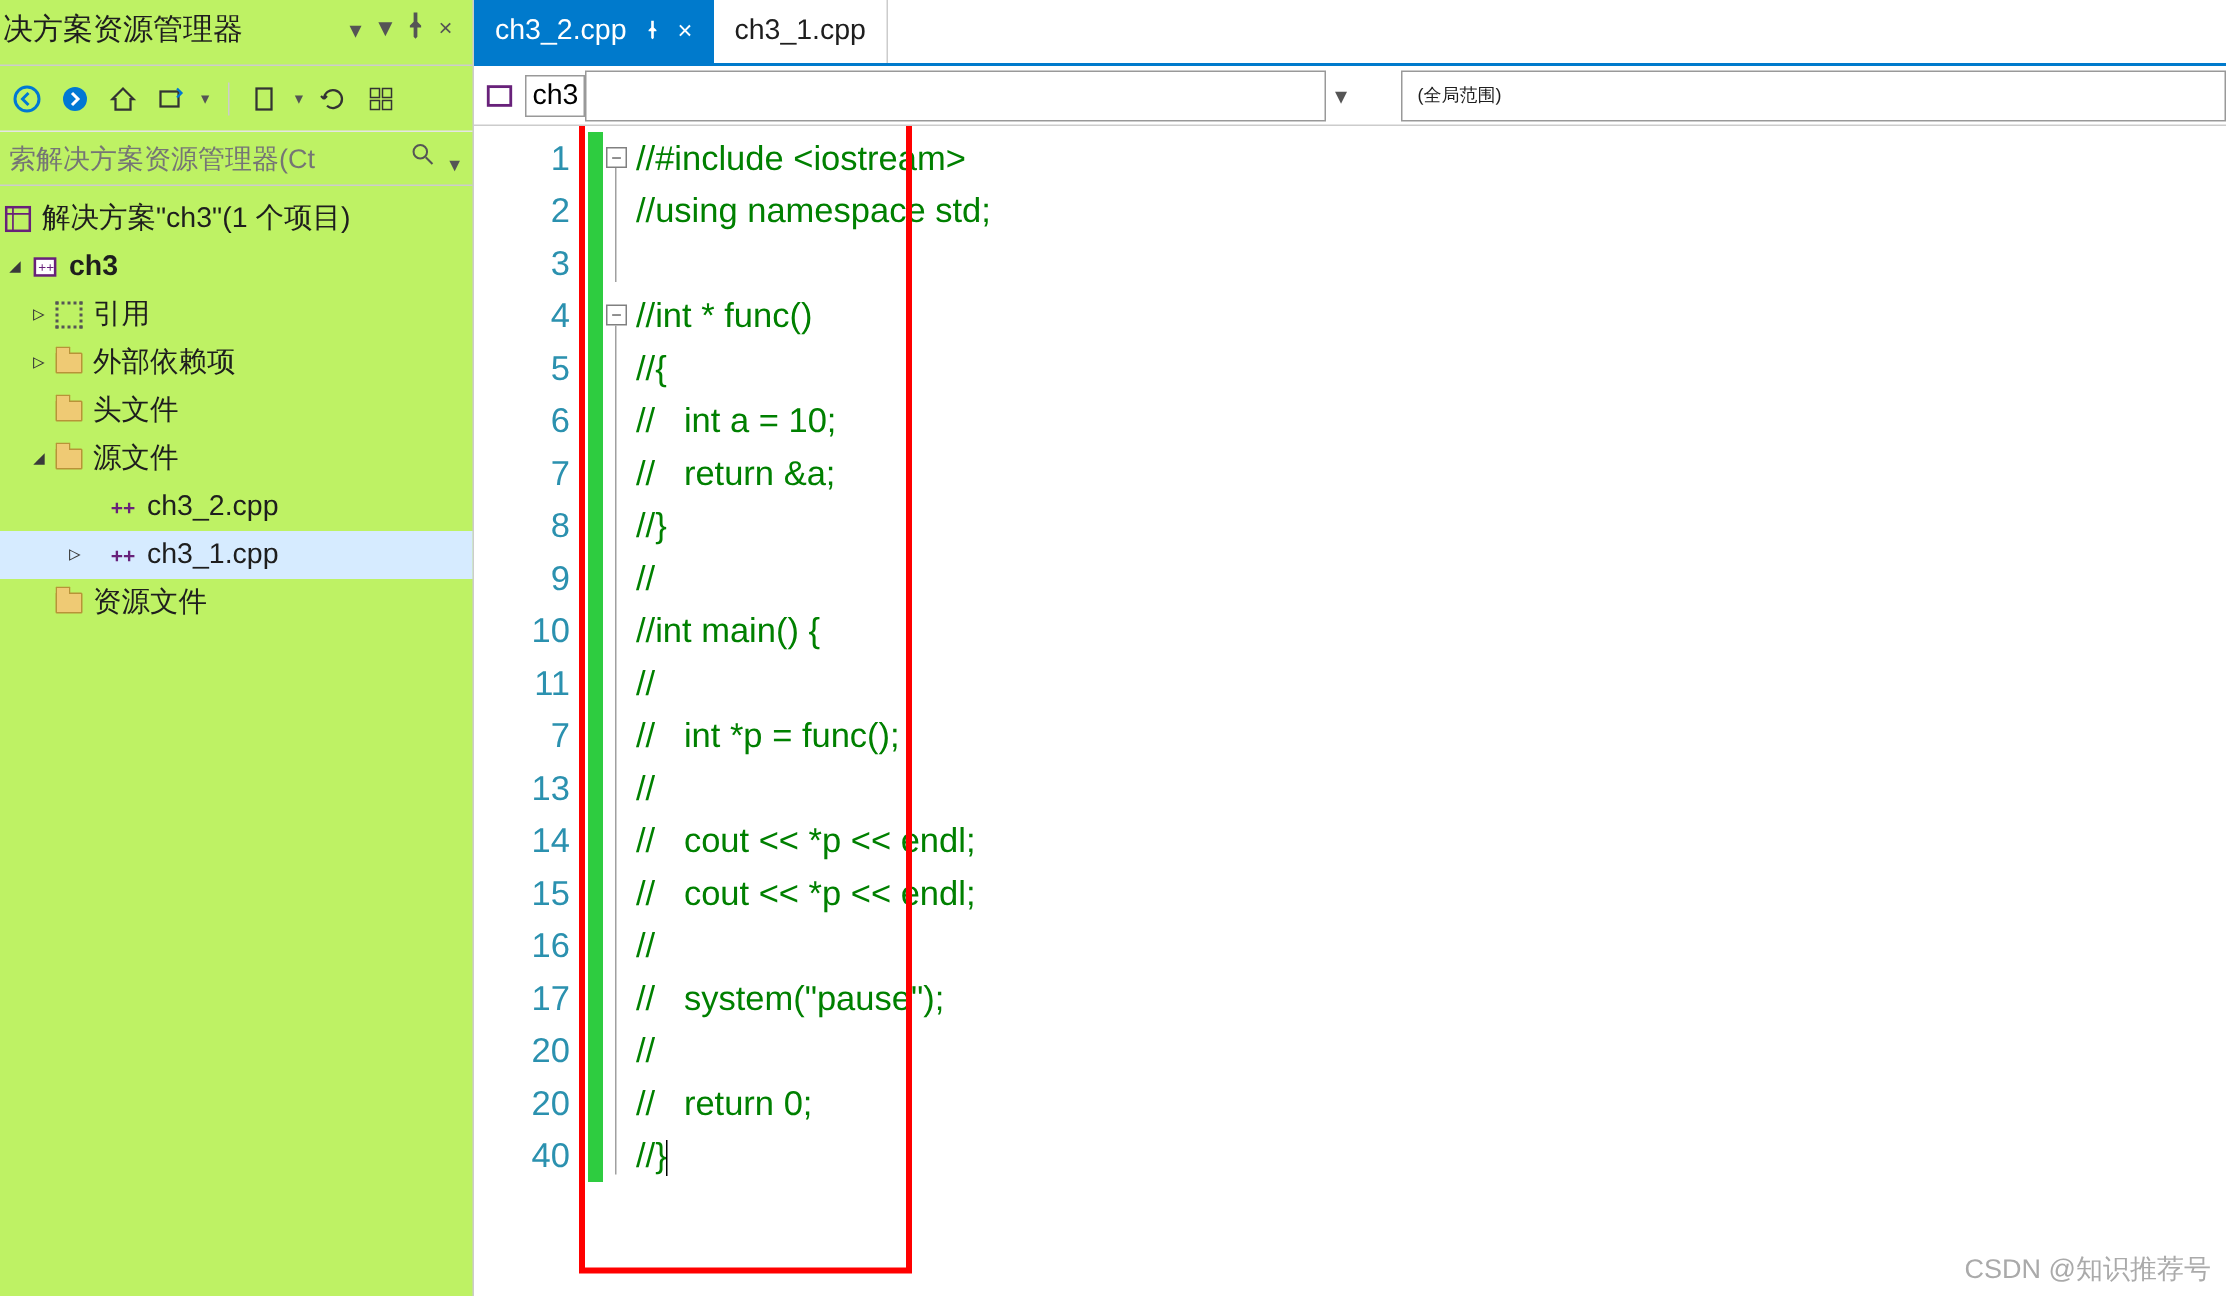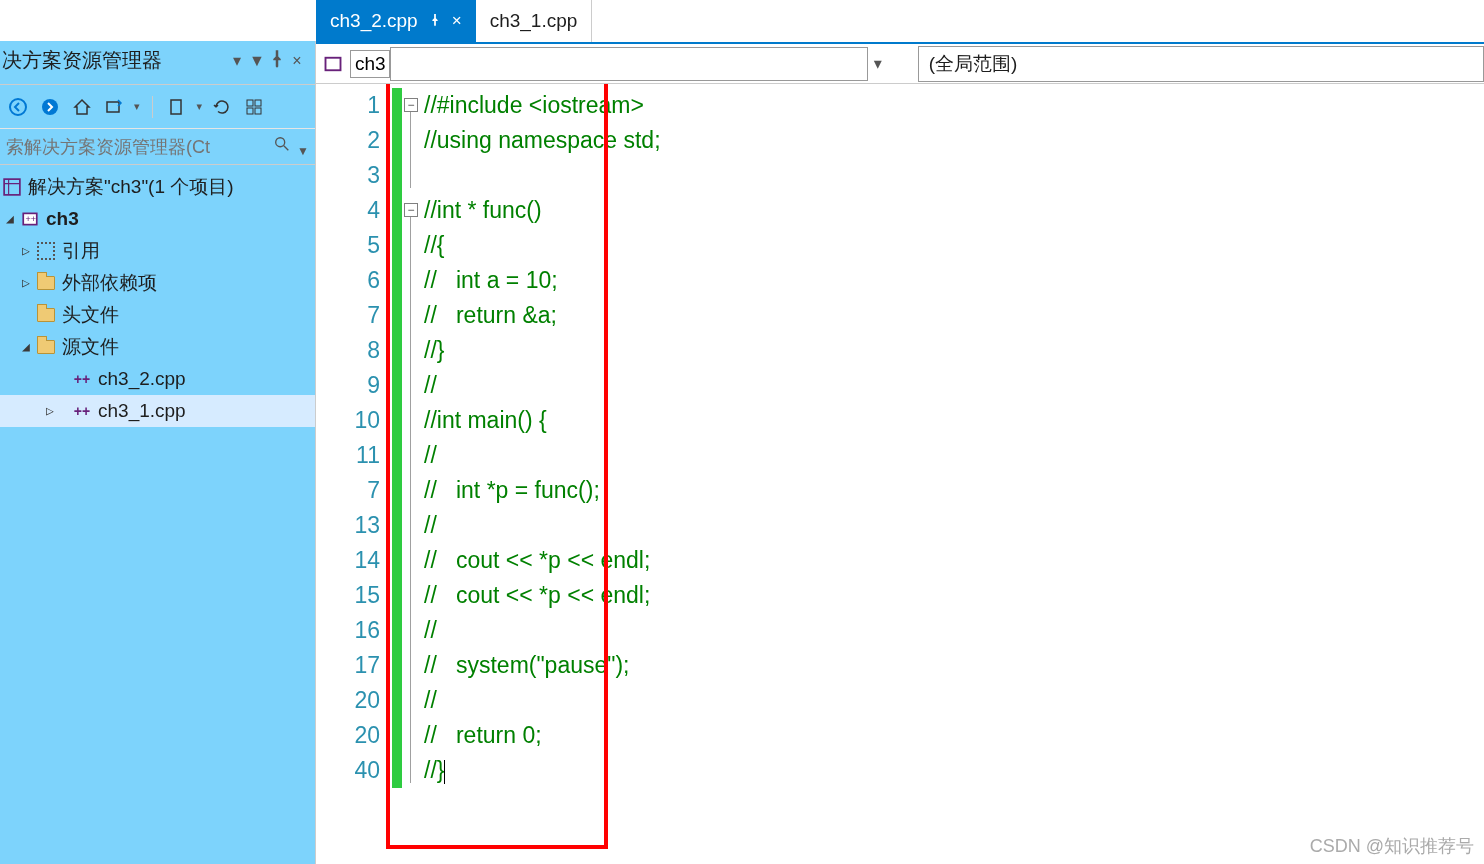--- a/index.html
+++ b/index.html
@@ -1,20 +1,20 @@
 <!DOCTYPE html>
 <html><head>
 <meta charset="utf-8">
 <style>
 * { margin: 0; padding: 0; box-sizing: border-box; font-family: "Microsoft YaHei", "Segoe UI", sans-serif; }
 html, body { height: 100%; overflow: hidden; background: #fff; }
 body { display: flex; height: 864px; width: 1484px; position: relative; }
 
 
-.panel { width: 316px; background: #7dd3fc; border-right: 1px solid #ccc; display: flex; flex-direction: column; font-size: 17px; color: #1e1e1e; margin-top: 41px; }
+.panel { width: 316px; background: #bef264; border-right: 1px solid #ccc; display: flex; flex-direction: column; font-size: 17px; color: #1e1e1e; }
 .panel-header { display: flex; align-items: center; padding: 6px 8px 10px 2px; font-size: 20px; border-bottom: 1px solid #ccc; }
 .panel-header .title { flex: 1; }
 .panel-header .hdr-btn { width: 20px; text-align: center; color: #555; font-size: 16px; }
 
 .panel-toolbar { display: flex; align-items: center; gap: 8px; padding: 6px 6px; border-bottom: 1px solid #e5e5e5; height: 44px; }
 .tb-sep { width: 1px; height: 22px; background: #ccc; margin: 0 4px; }
 .tb-btn { width: 24px; height: 24px; display: flex; align-items: center; justify-content: center; color: #333; }
 .tb-btn svg { width: 20px; height: 20px; }
 
 .panel-search { display: flex; align-items: flex-end; padding: 6px 6px; border-bottom: 1px solid #ccc; }
@@ -44,21 +44,21 @@
 .tabs { display: flex; height: 44px; background: #fff; align-items: stretch; border-bottom: 2px solid #007acc; }
 .tab { display: flex; align-items: center; padding: 0 14px; font-size: 19px; gap: 10px; }
 .tab.active { background: #007acc; color: #fff; }
 .tab.inactive { color: #1e1e1e; border-right: 1px solid #ccc; }
 .tab .pin { font-size: 14px; }
 .tab .close { font-size: 17px; }
 
 .nav-strip { display: flex; height: 40px; align-items: center; border-bottom: 1px solid #ccc; }
 .nav-left-ico { width: 24px; height: 24px; margin: 0 5px; display:flex; align-items:center; justify-content:center; color:#68217a; }
 .nav-scope { width: 40px; padding: 2px 4px; font-size: 19px; border:1px solid #999; background:#fff; }
-.nav-member { flex: 1 1 auto; border: 1px solid #999; padding: 4px 10px; font-size: 19px; color: #1e1e1e; display:flex; align-items:center; min-height:34px; }
+.nav-member { flex: 1 1 auto; border: 1px solid #999; padding: 4px 10px; font-size: 12px; color: #1e1e1e; display:flex; align-items:center; min-height:34px; }
 .nav-member.right { margin-left: 30px; }
 .nav-drop { width:20px; text-align:center; color:#555; }
 
 .code-wrap { flex:1; position: relative; overflow:hidden; }
 .code { display: flex; align-items:flex-start; font-family: Consolas, "Courier New", monospace; font-size: 23px; line-height: 35px; padding-top: 4px; }
 .gutter { width: 76px; text-align: right; padding-right: 12px; color: #2b91af; }
 .gutter div { height: 35px; }
 .change-bar { width: 10px; background: #2ecc40; }
 .fold-col { width: 22px; position:relative; }
 .fold-sq { position:absolute; width:14px; height:14px; border:1px solid #808080; font-size:12px; line-height:12px; text-align:center; color:#555; left:2px; background:#fff; }
@@ -194,20 +194,27 @@
       <span class="lbl">源文件</span>
     </div>
     <div class="tree-row indent3">
       <span class="ic ic-cpp">++</span>
       <span class="lbl">ch3_2.cpp</span>
     </div>
     <div class="tree-row indent3 sel">
       <span class="tw" style="margin-left:-30px">▷</span>
       <span class="ic ic-cpp" style="margin-left:12px">++</span>
       <span class="lbl">ch3_1.cpp</span>
+    </div>
+    <div class="tree-row indent1">
+      <span class="tw"></span>
+      <span class="ic">
+          <span class="ic-fold"></span>
+        </span>
+      <span class="lbl">资源文件</span>
     </div>
   </div>
 </div>
 
 <div class="editor">
   <div class="tabs">
     <div class="tab active">
       <span>ch3_2.cpp</span>
       <span class="pin"><svg width="14" height="14" viewBox="0 0 16 16">
             <path fill="#fff" d="M9 1v5l2 2v1H9v5L8 15l-1-1V9H5V8l2-2V1h2z"></path>

